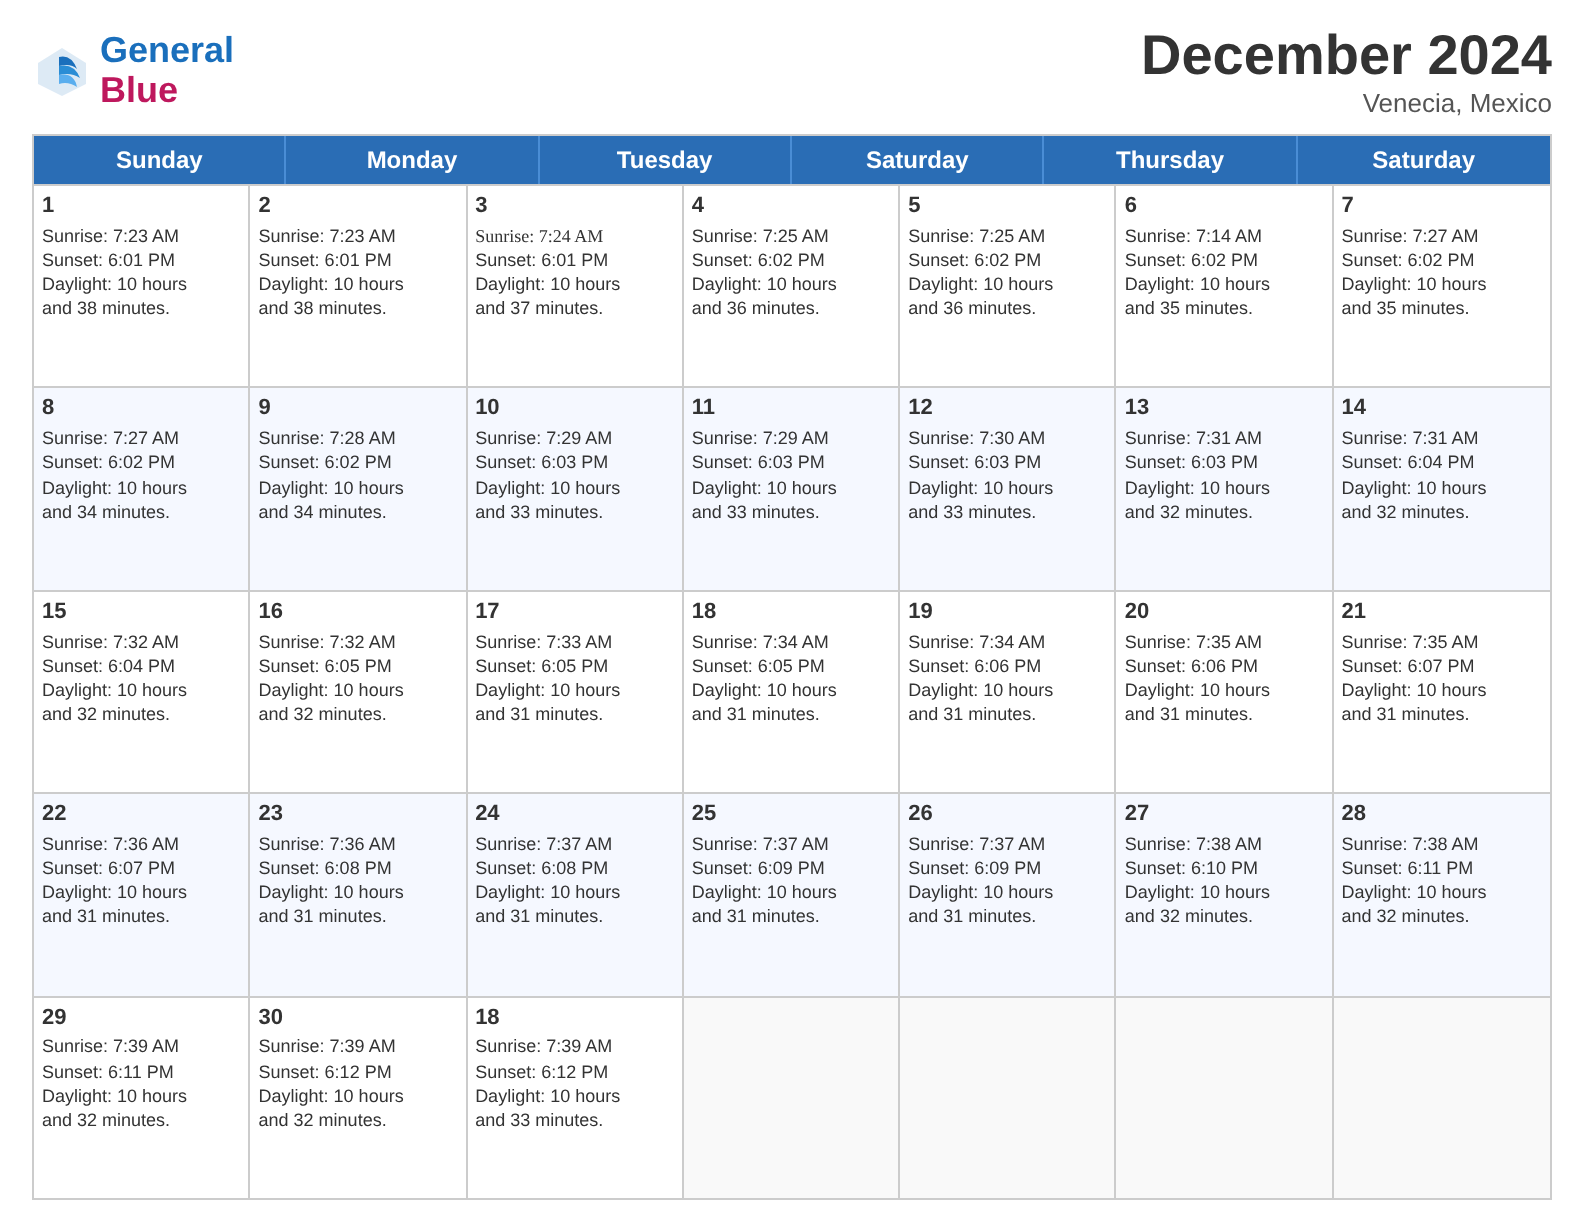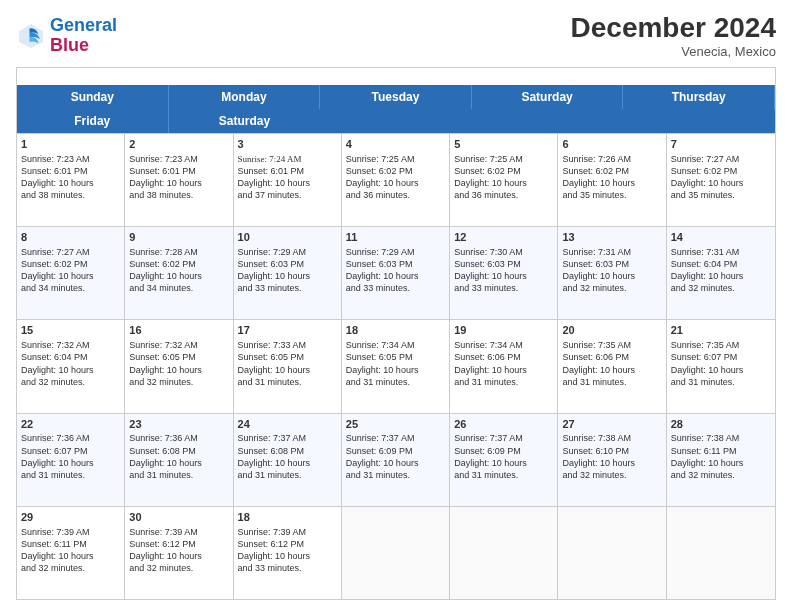--- a/index.html
+++ b/index.html
@@ -54,23 +54,22 @@
       color: #555;
     }
     .calendar {
       flex: 1;
       display: flex;
       flex-direction: column;
       border: 1px solid #ccc;
     }
     .cal-header {
       display: grid;
-      grid-template-columns: repeat(5, 1fr);
+      grid-template-columns: repeat(6, 1fr);
       background: #2a6db5;
-      margin-top: 17px;
     }
     .cal-header-cell {
       color: #fff;
       font-size: 12px;
       font-weight: bold;
       text-align: center;
       padding: 5px 2px;
       border-right: 1px solid #4a8dd5;
     }
     .cal-header-cell:last-child { border-right: none; }
@@ -130,21 +129,20 @@
     </div>
   </div>
 
   <div class="calendar">
     <div class="cal-header">
       <div class="cal-header-cell">Sunday</div>
       <div class="cal-header-cell">Monday</div>
       <div class="cal-header-cell">Tuesday</div>
       <div class="cal-header-cell">Saturday</div>
       <div class="cal-header-cell">Thursday</div>
-      <div class="cal-header-cell">Friday</div>
       <div class="cal-header-cell">Saturday</div>
     </div>
     <div class="cal-body" id="cal-body">
     <div class="cal-row">
           <div class="cal-cell">
             <span class="day-num">1</span>
             <span style="display: block;">Sunrise: 7:23 AM</span>
             <span style="display: block;">Sunset: 6:01 PM</span>
             <span style="display: block;">Daylight: 10 hours</span>
             <span style="display: block;">and 38 minutes.</span>
@@ -172,21 +170,21 @@
           </div>
           <div class="cal-cell">
             <span class="day-num">5</span>
             <span style="display: block;">Sunrise: 7:25 AM</span>
             <span style="display: block;">Sunset: 6:02 PM</span>
             <span style="display: block;">Daylight: 10 hours</span>
             <span style="display: block;">and 36 minutes.</span>
           </div>
           <div class="cal-cell">
             <span class="day-num">6</span>
-            <span style="display: block;">Sunrise: 7:26 AM</span>
+            <span style="display: block;">Sunrise: 7:14 AM</span>
             <span style="display: block;">Sunset: 6:02 PM</span>
             <span style="display: block;">Daylight: 10 hours</span>
             <span style="display: block;">and 35 minutes.</span>
           </div>
           <div class="cal-cell">
             <span class="day-num">7</span>
             <span style="display: block;">Sunrise: 7:27 AM</span>
             <span style="display: block;">Sunset: 6:02 PM</span>
             <span style="display: block;">Daylight: 10 hours</span>
             <span style="display: block;">and 35 minutes.</span>

